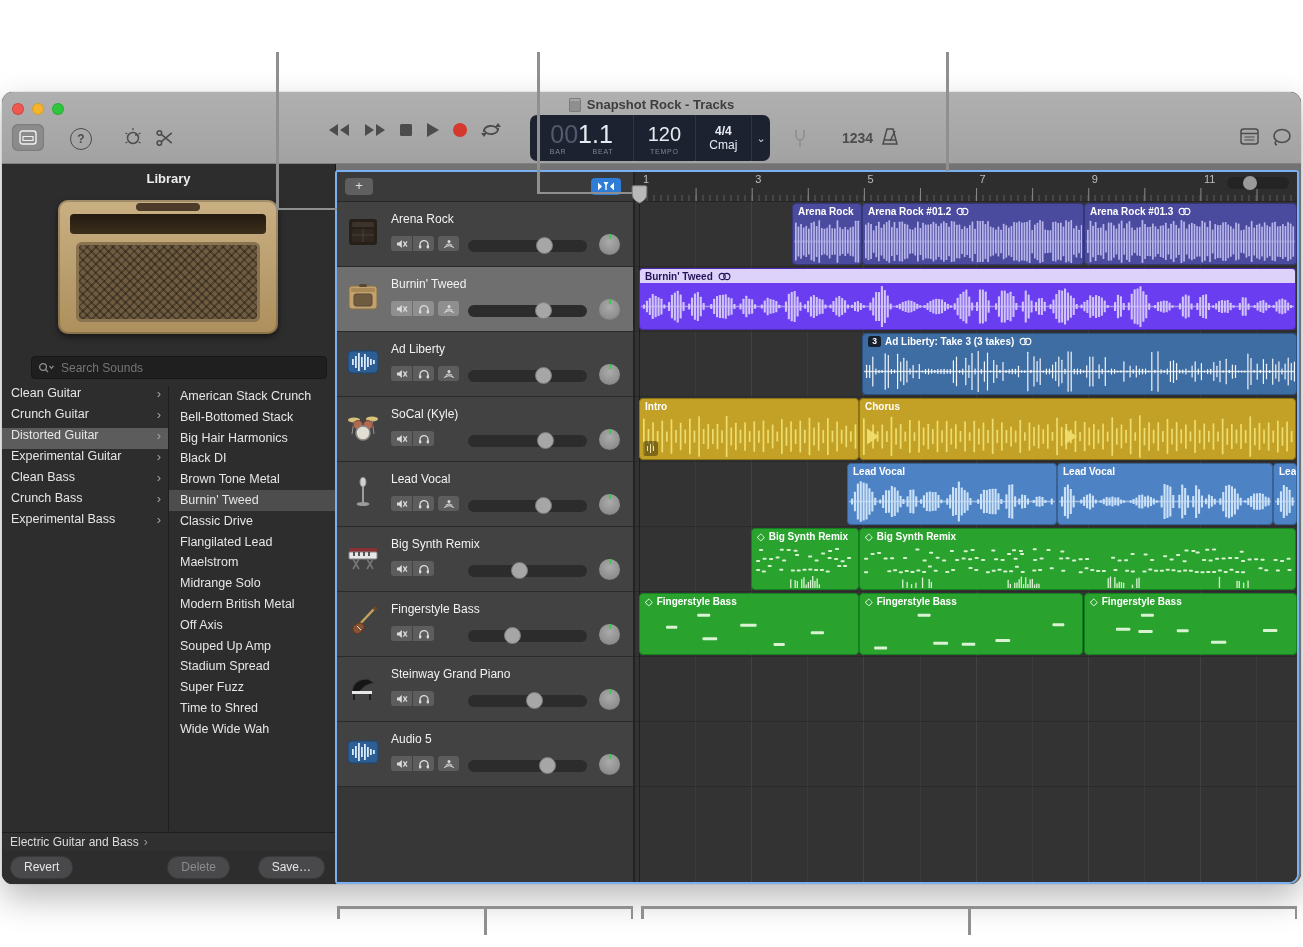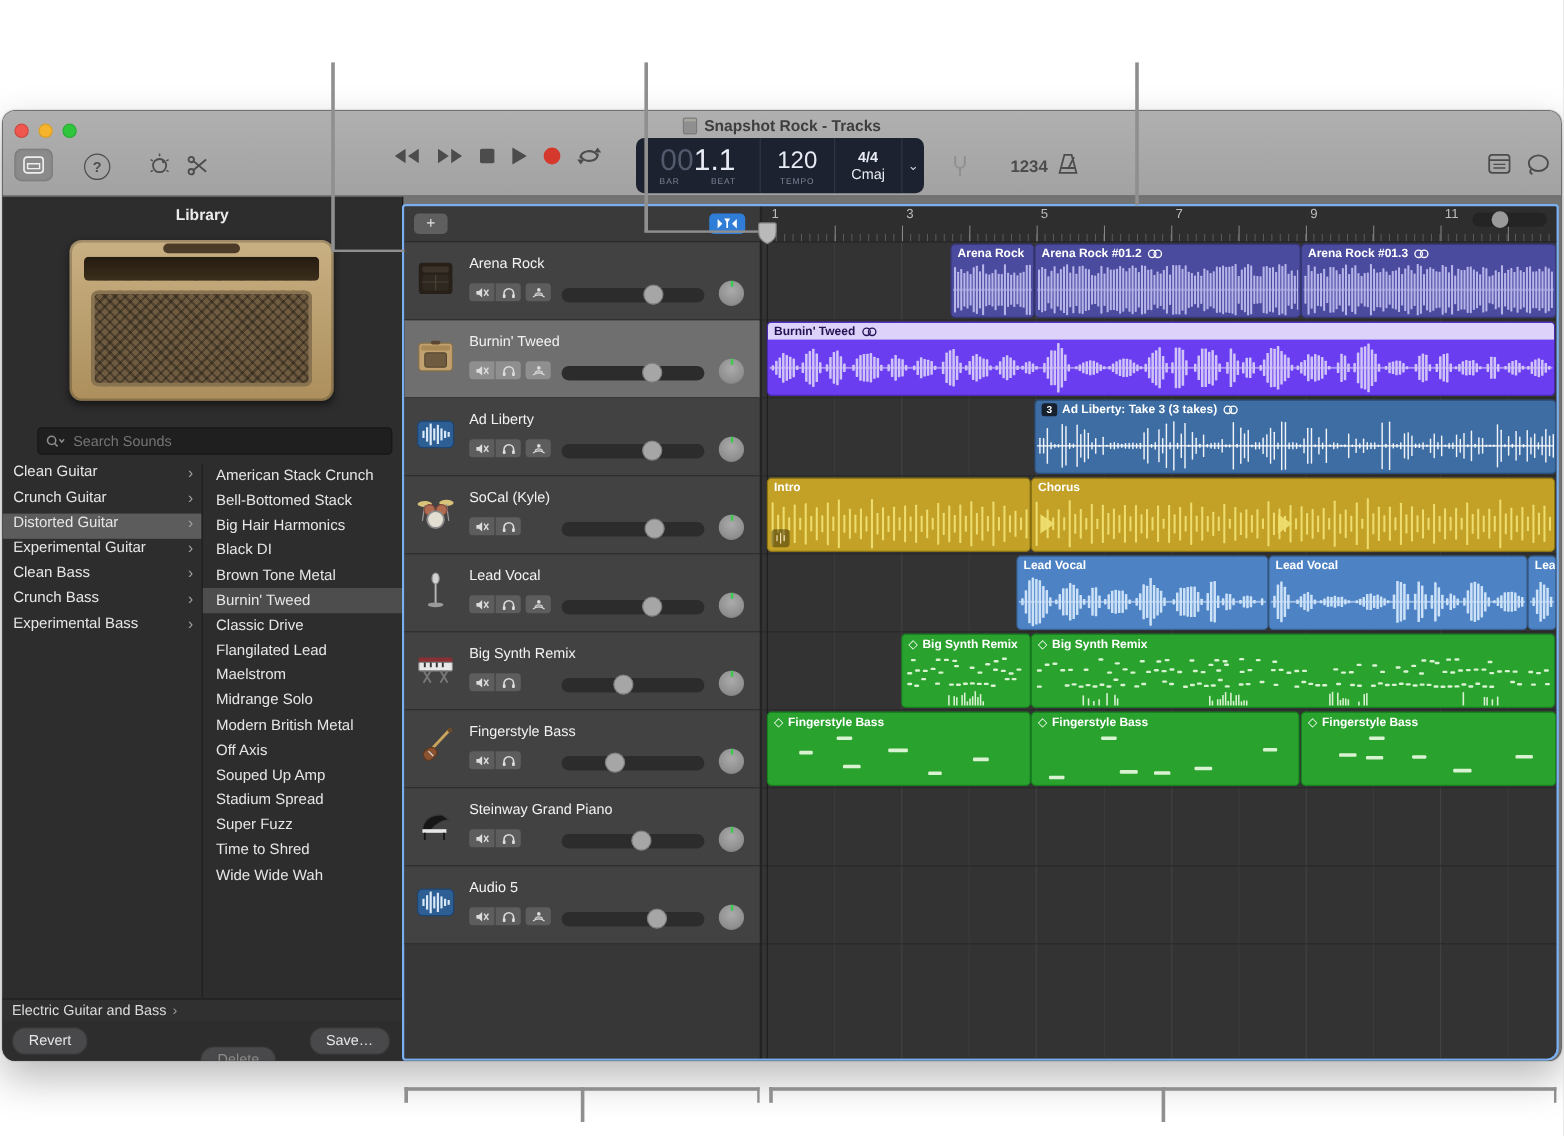--- a/index.html
+++ b/index.html
@@ -324,21 +324,21 @@
             <div class="patch-row">Off Axis</div>
             <div class="patch-row">Souped Up Amp</div>
             <div class="patch-row">Stadium Spread</div>
             <div class="patch-row">Super Fuzz</div>
             <div class="patch-row">Time to Shred</div>
             <div class="patch-row">Wide Wide Wah</div>
           </div>
         <div class="libpath"><span>Electric Guitar and Bass</span><span class="chev">›</span></div>
         <div class="libbtns">
           <div class="lb" style="left:8px;">Revert</div>
-          <div class="lb" style="right:105px;color:#8b8b8b;margin-top:16px;">Delete</div>
+          <div class="lb" style="right:105px;color:#8b8b8b;">Delete</div>
           <div class="lb" style="right:10px;">Save…</div>
         </div>
       </div>
 
       <div class="area">
         <div class="hdrcol">
           <div class="hdr-top">
             <div class="addtrack">+</div>
             <div class="catch" id="catch-btn" style="background: rgb(47, 125, 215);">
               <svg width="18" height="11" viewBox="0 0 18 11">

